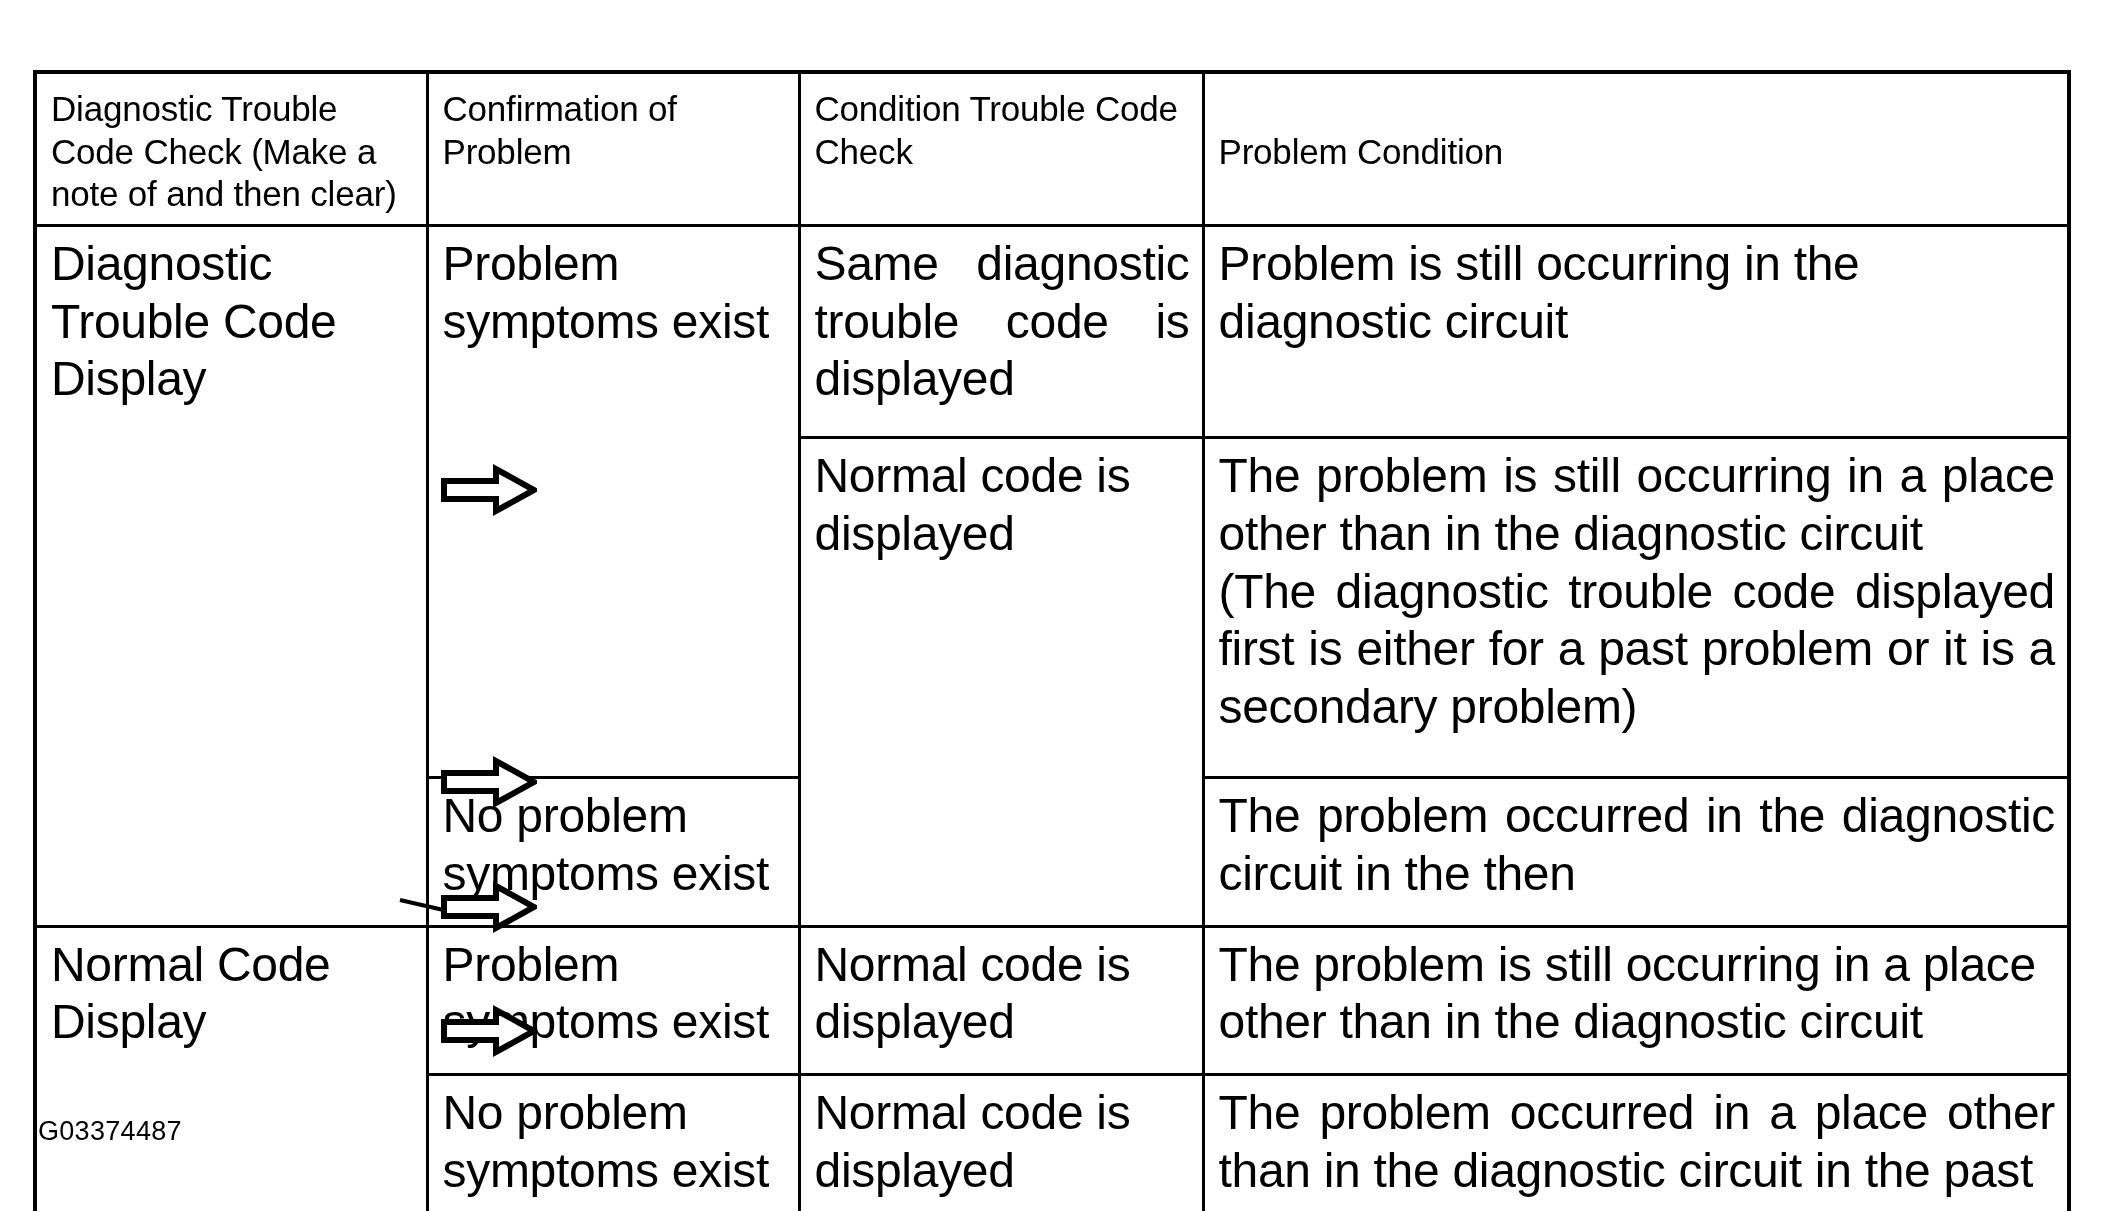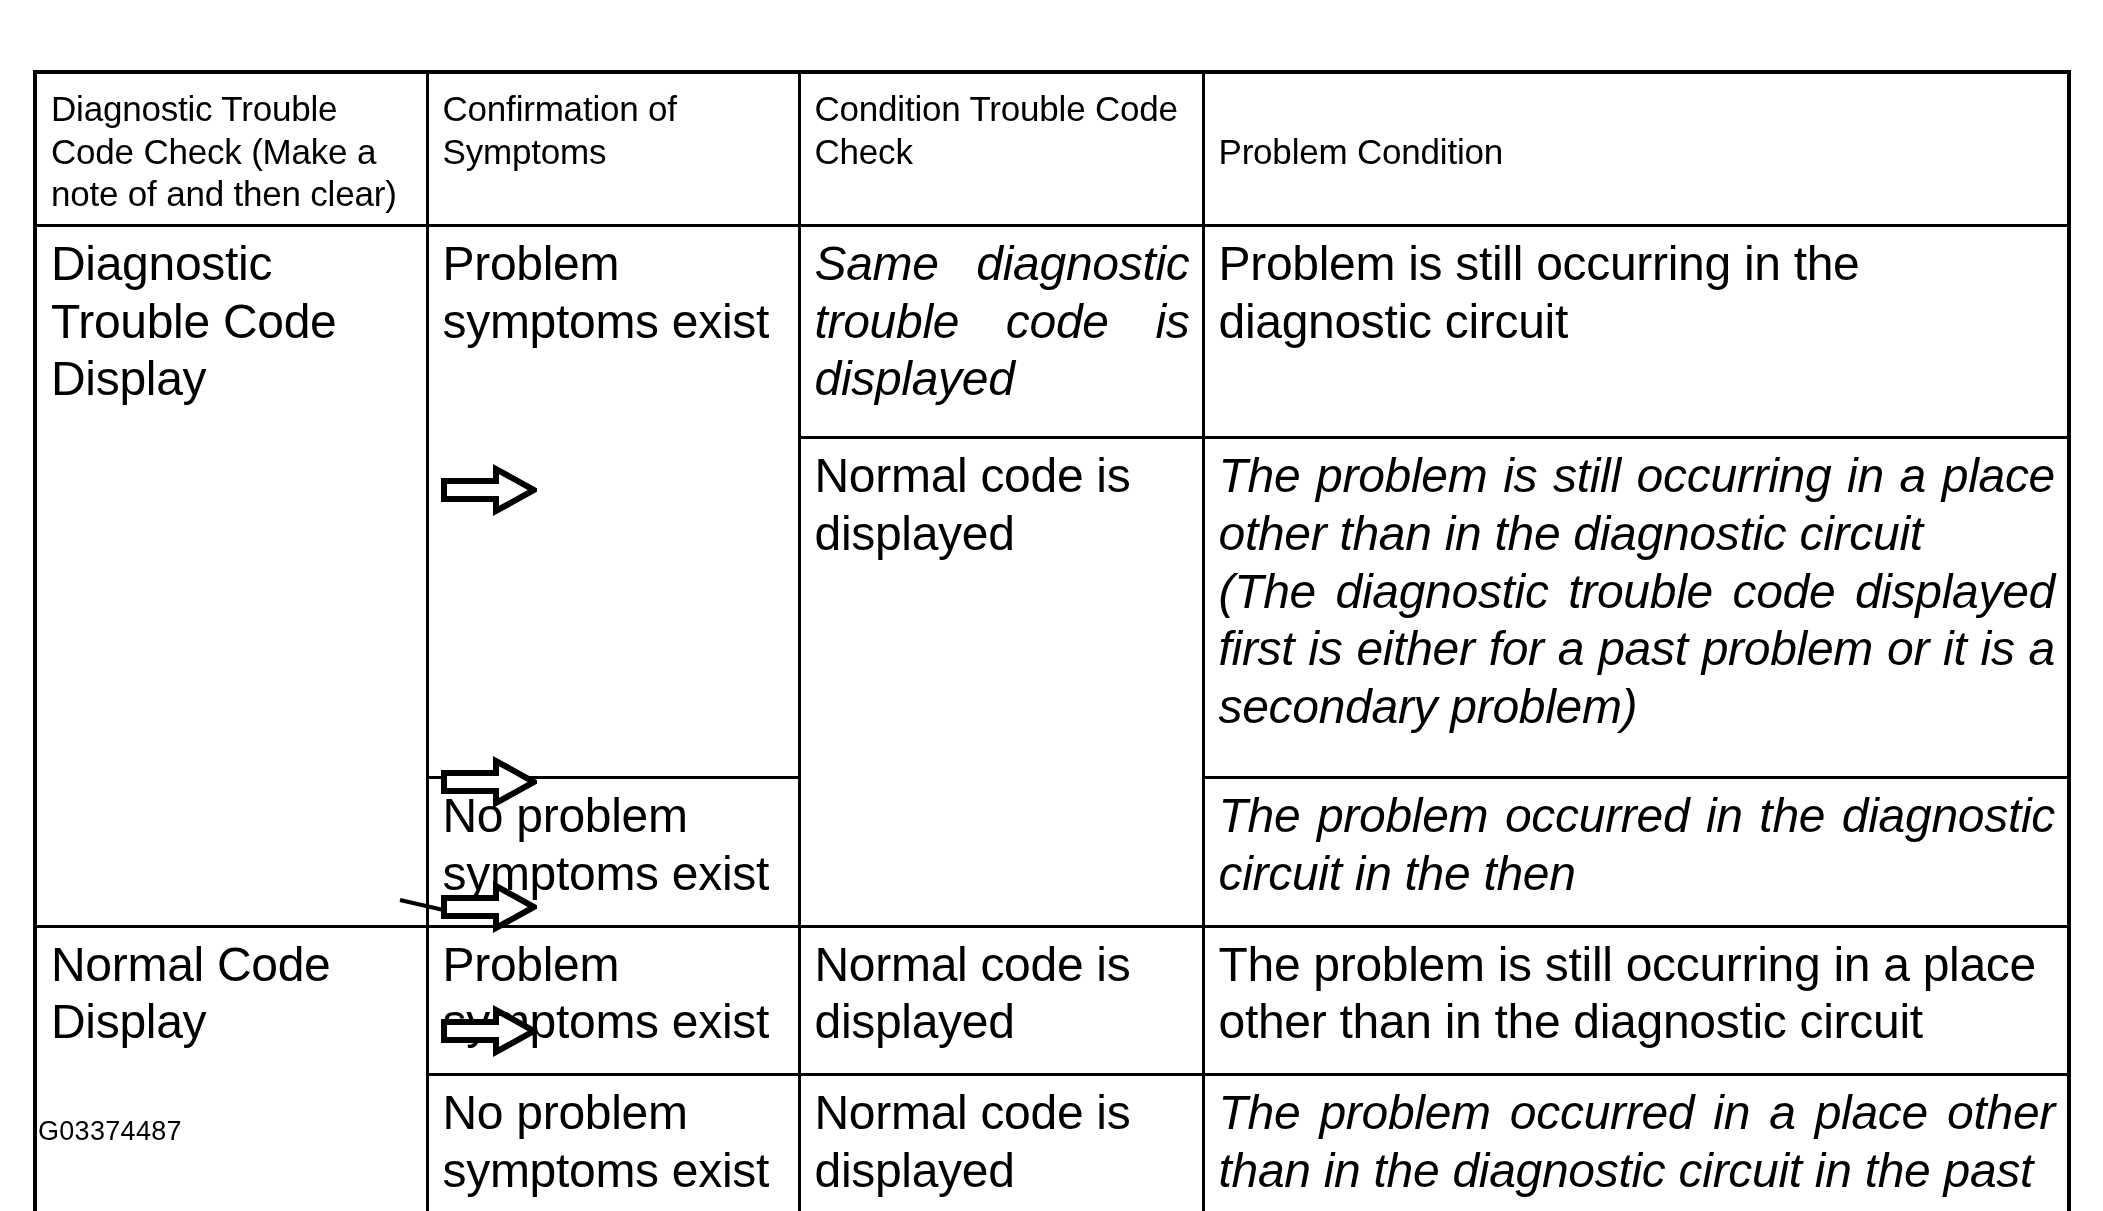--- a/index.html
+++ b/index.html
@@ -68,21 +68,20 @@
 
   
   .cell {
     font-size: 48px;
     line-height: 1.2;
     letter-spacing: -0.3px;
   }
   .cell.justify {
     text-align: justify;
     text-align-last: left;
-    font-style: italic;
   }
   .cell p {
     margin: 0;
   }
 
   
   .col-a { width: 392px; }
   .col-b { width: 372px; }
   .col-c { width: 404px; }
   .col-d { width: auto; }
@@ -131,21 +130,21 @@
       <colgroup>
         <col class="col-a">
           <col class="col-b">
           <col class="col-c">
           <col class="col-d">
       </colgroup>
 
       <thead>
         <tr>
           <th class="hdr">Diagnostic Trouble Code Check (Make a note of and then clear)</th>
-          <th class="hdr">Confirmation of Symptoms</th>
+          <th class="hdr">Confirmation of Problem</th>
           <th class="hdr">Condition Trouble Code Check</th>
           <th class="hdr hdr-center hdr-mid">Problem Condition</th>
         </tr>
       </thead>
 
       <tbody>
 
         <tr>
           <td class="cell" rowspan="3">Diagnostic Trouble Code Display</td>
           <td class="cell" rowspan="2">Problem symptoms exist</td>

